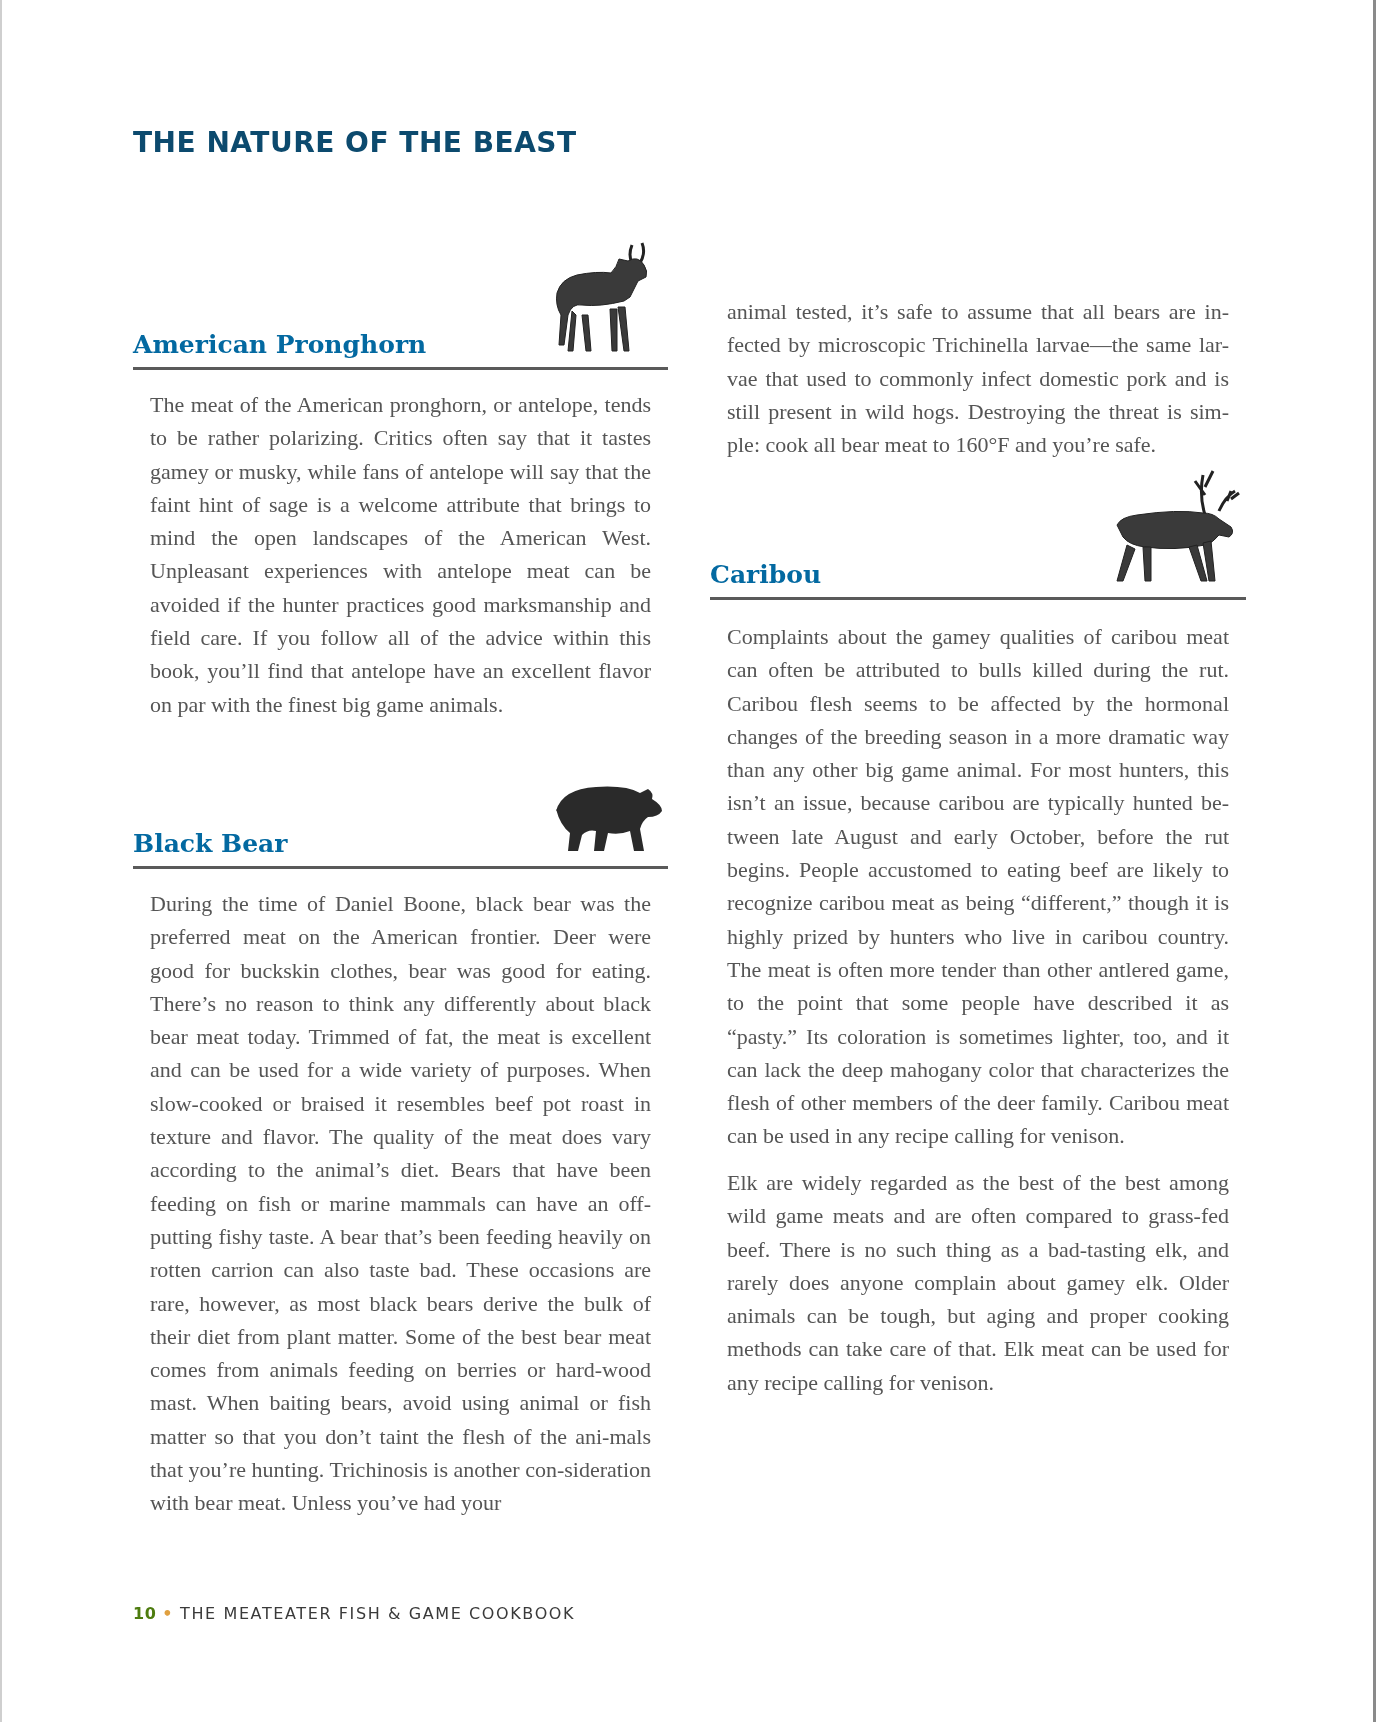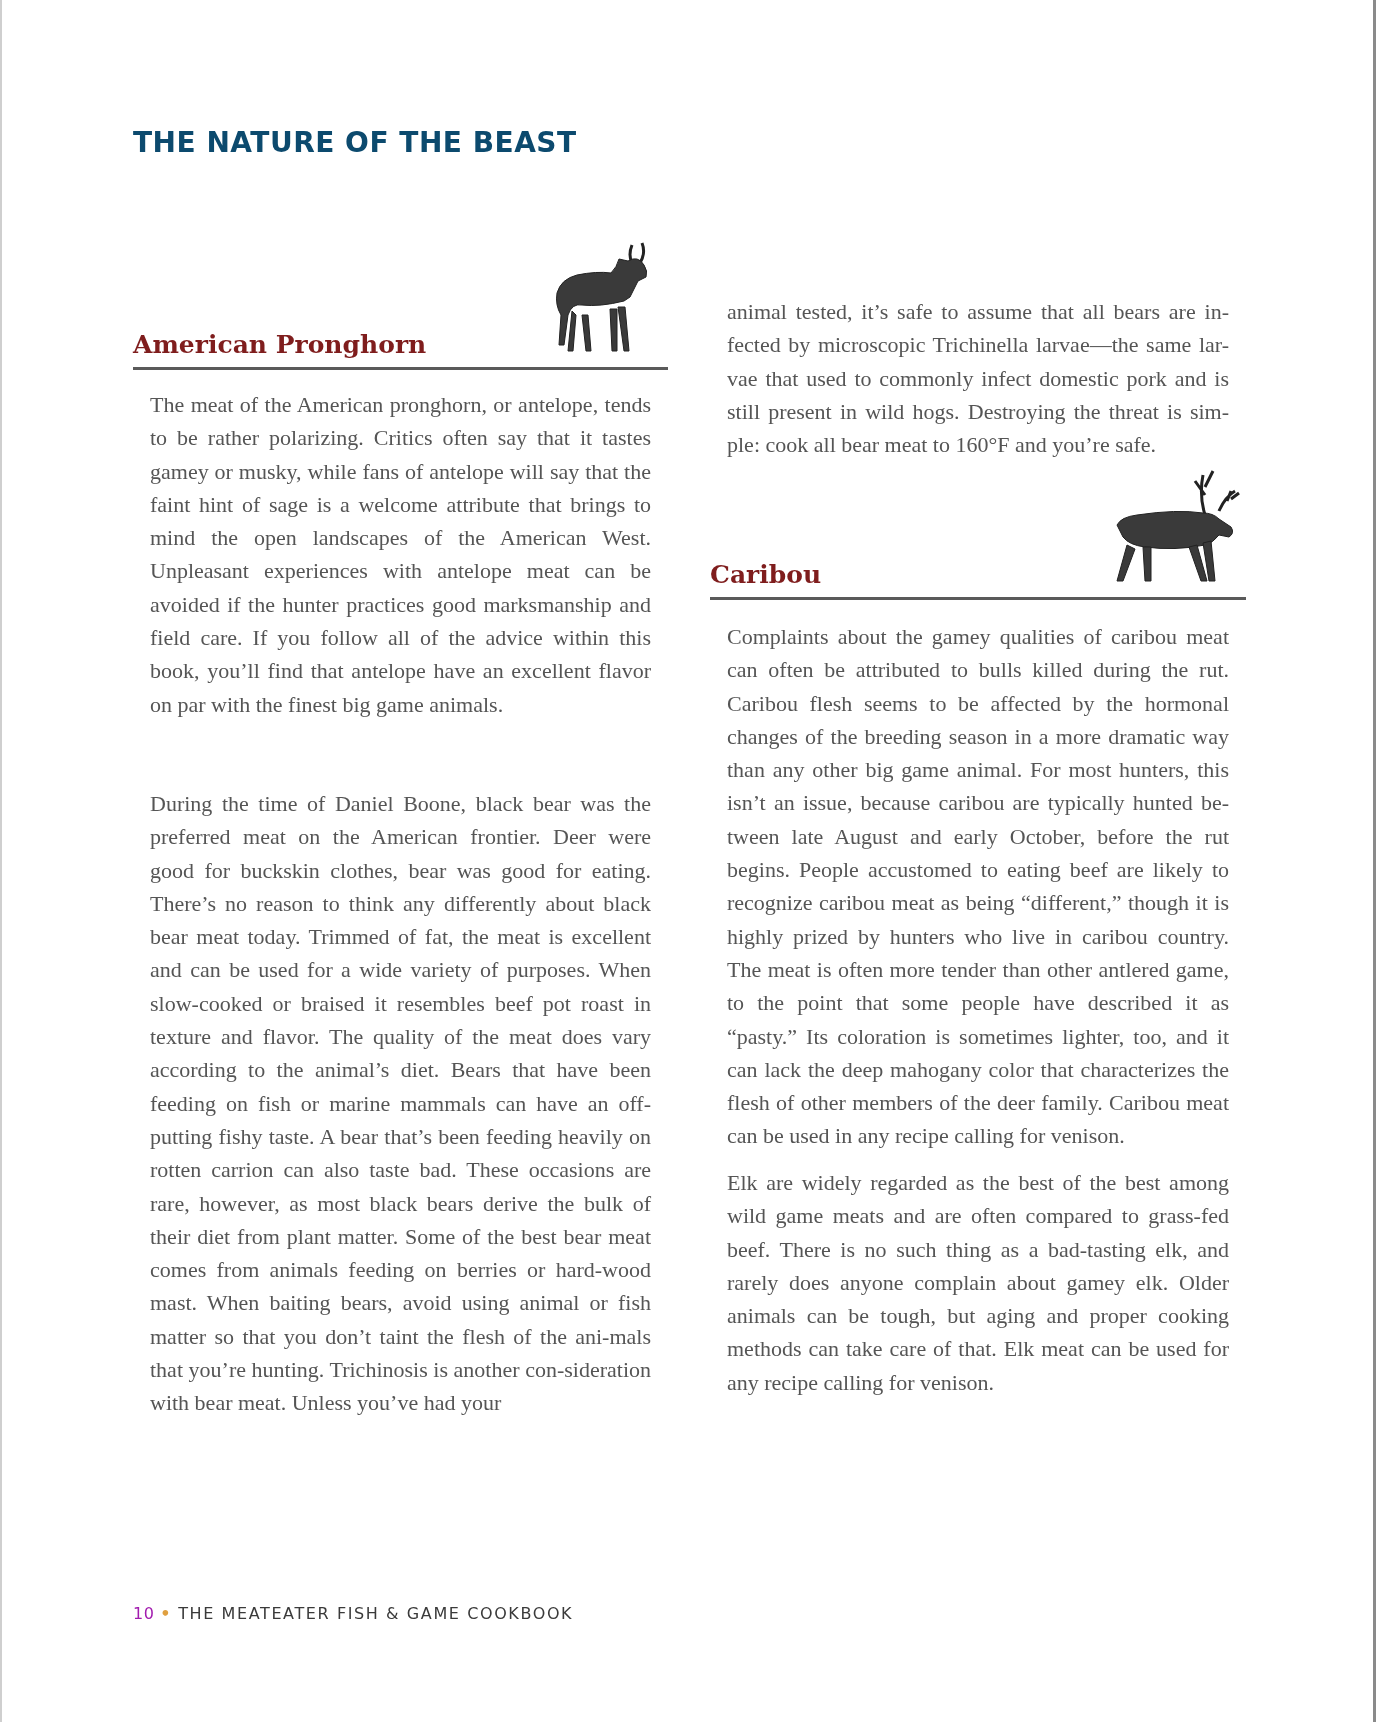--- a/index.html
+++ b/index.html
@@ -13,35 +13,35 @@
   .page-title {
     position: absolute; left: 133px; top: 126px;
     font-family: "DejaVu Sans", "Liberation Sans", sans-serif;
     font-weight: bold; font-size: 28px; letter-spacing: 0.5px; color: #0c4a6e;
   }
   .section { position: absolute; }
   .sec-head { position: relative; }
   .sec-title {
     position: absolute; left: 0; bottom: 8px;
     font-family: "DejaVu Serif", "Liberation Serif", serif;
-    font-weight: bold; font-size: 25px; line-height: 34px; color: #7f1d1d;
+    font-weight: bold; font-size: 25px; line-height: 34px; color: #0369a1;
   }
   .rule { position: absolute; left: 0; right: 0; bottom: 0; height: 3px; background: #5a5a5a; }
   .animal { position: absolute; right: 6px; }
   .body-text {
     font-family: "Liberation Serif", "DejaVu Serif", serif;
     font-size: 22px; line-height: 33.3px; color: #555555;
     text-align: justify; hyphens: manual; margin: 17px;
   }
   .footer {
     position: absolute; left: 133px; top: 1604px;
     font-family: "DejaVu Sans", "Liberation Sans", sans-serif;
     font-size: 16px; letter-spacing: 1.6px; color: #3a3a3a;
   }
-  .footer .pg { font-weight: normal; color: #a21caf; letter-spacing: 0.5px; }
+  .footer .pg { font-weight: bold; color: #4d7c0f; letter-spacing: 0.5px; }
   .footer .dot { color: #e0a040; margin: 0 6px; font-weight: bold; }
   .copyright {
     position: absolute; left: 1209px; top: 1678px;
     font-family: "Liberation Sans", "DejaVu Sans", sans-serif;
     font-size: 15px; color: #404040; margin-top: 44px;
   }
 </style>
 </head>
 <body>
 
@@ -61,20 +61,27 @@
         <path d="M82 22 q10-6 16 4 q4 6 2 12 l-8 4 q-4 8 -8 16 l-6 4 q-24 6 -42 4 q-10 -2 -14 10 l-4 30 l-5 0 l2-30 q-6 -10 -4 -22 q4 -14 20 -18 q20 -4 34 -2 q6 -6 8 -14 z"></path>
         <path d="M26 72 l-4 40 l5 0 l3 -36 z M36 76 l4 36 l5 0 l-3 -36 z M64 70 l2 42 l5 0 l0 -42 z M72 68 l6 44 l5 0 l-4 -44 z"></path>
       </g>
     </svg>
     <div class="rule"></div>
   </div>
   <p class="body-text" style="margin-top:18px;">The meat of the American pronghorn, or antelope, tends to be rather polarizing. Critics often say that it tastes gamey or musky, while fans of antelope will say that the faint hint of sage is a welcome attribute that brings to mind the open landscapes of the American West. Unpleasant experiences with antelope meat can be avoided if the hunter practices good marksmanship and field care. If you follow all of the advice within this book, you’ll find that antelope have an excellent flavor on par with the finest big game animals.</p>
 </div>
 
 <div class="section" style="left:133px; top:769px; width:535px;">
+  <div class="sec-head" style="height:100px;">
+    <div class="sec-title">Black Bear</div>
+    <svg class="animal" width="120" height="80" viewBox="0 0 120 80" style="right:2px; bottom:8px;">
+      <path d="M10 30 q6 -22 40 -24 q30 -2 44 6 l8 -4 q6 4 4 10 q10 6 10 12 q-4 6 -14 6 q-6 4 -8 12 l4 22 l-10 0 l-4 -20 q-10 4 -22 2 l-4 18 l-10 0 l2 -20 q-8 -2 -14 4 l-4 16 l-10 0 l2 -18 q-10 -8 -14 -24 z" fill="#2a2a2a"></path>
+    </svg>
+    <div class="rule"></div>
+  </div>
   <p class="body-text" style="margin-top:18px;">During the time of Daniel Boone, black bear was the preferred meat on the American frontier. Deer were good for buckskin clothes, bear was good for eating. There’s no reason to think any differently about black bear meat today. Trimmed of fat, the meat is excellent and can be used for a wide variety of purposes. When slow-cooked or braised it resembles beef pot roast in texture and flavor. The quality of the meat does vary according to the animal’s diet. Bears that have been feeding on fish or marine mammals can have an off-putting fishy taste. A bear that’s been feeding heavily on rotten carrion can also taste bad. These occasions are rare, however, as most black bears derive the bulk of their diet from plant matter. Some of the best bear meat comes from animals feeding on berries or hard-wood mast. When baiting bears, avoid using animal or fish matter so that you don’t taint the flesh of the ani-mals that you’re hunting. Trichinosis is another con-sideration with bear meat. Unless you’ve had your</p>
 </div>
 
 <div class="section" style="left:710px; top:278px; width:536px;">
   <p class="body-text">animal tested, it’s safe to assume that all bears are in-fected by microscopic Trichinella larvae—the same lar-vae that used to commonly infect domestic pork and is still present in wild hogs. Destroying the threat is sim-ple: cook all bear meat to 160°F and you’re safe.</p>
 </div>
 
 <div class="section" style="left:710px; top:470px; width:536px;">
   <div class="sec-head" style="height:130px;text-align:center;">
     <div class="sec-title">Caribou</div>

